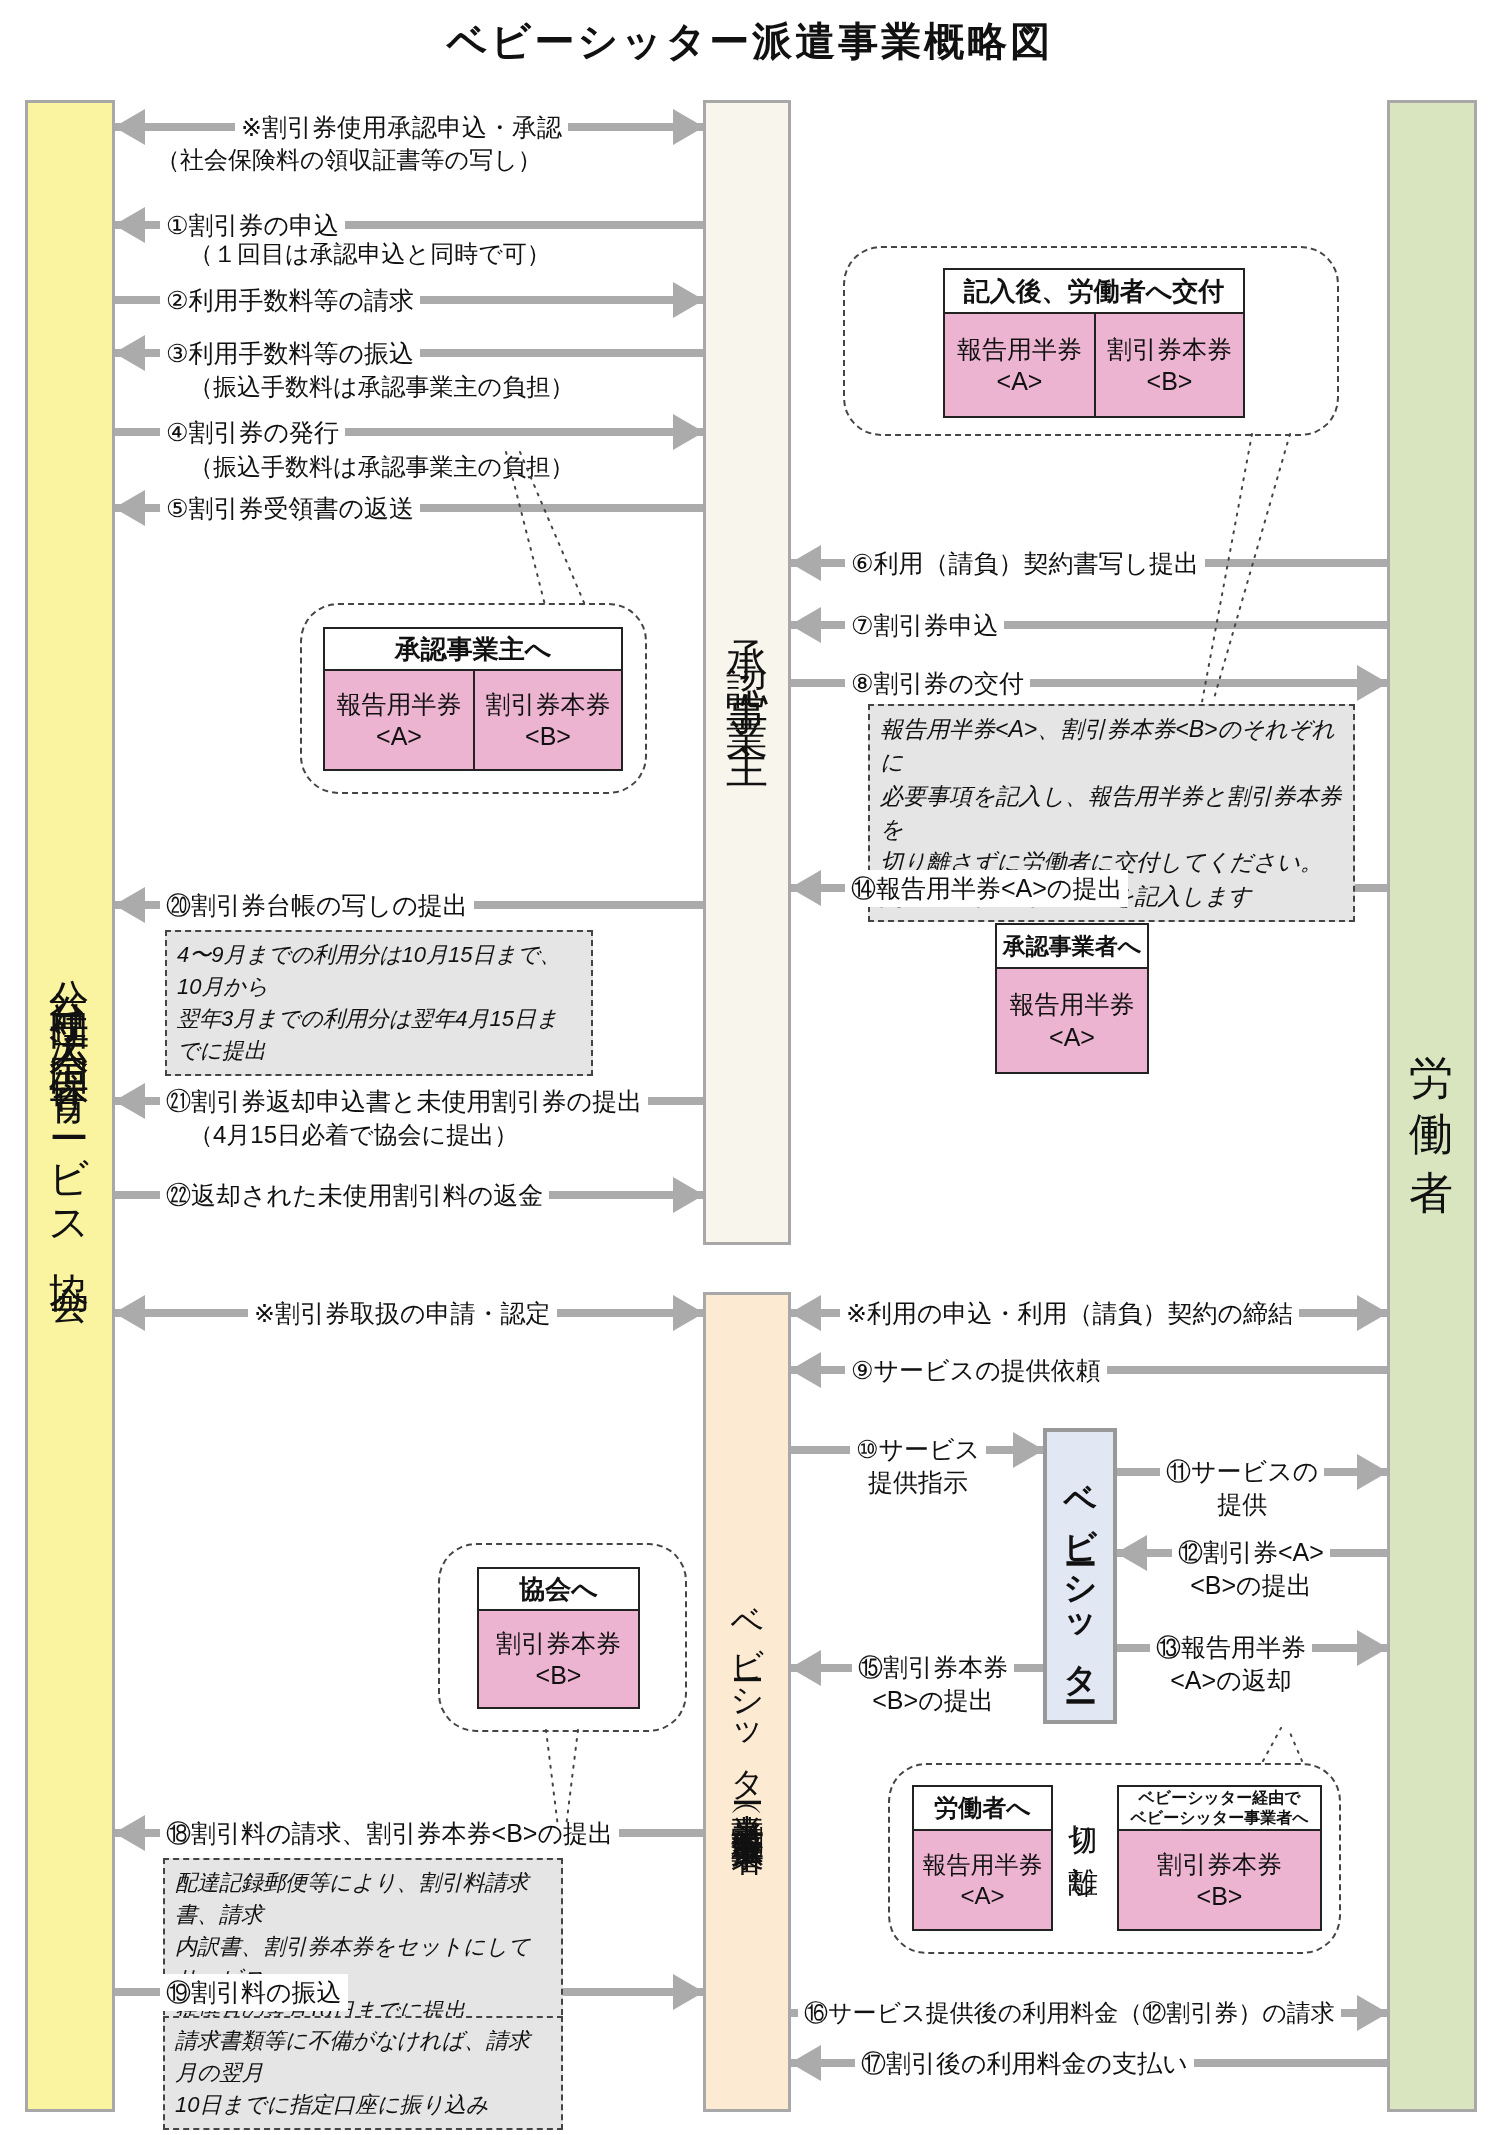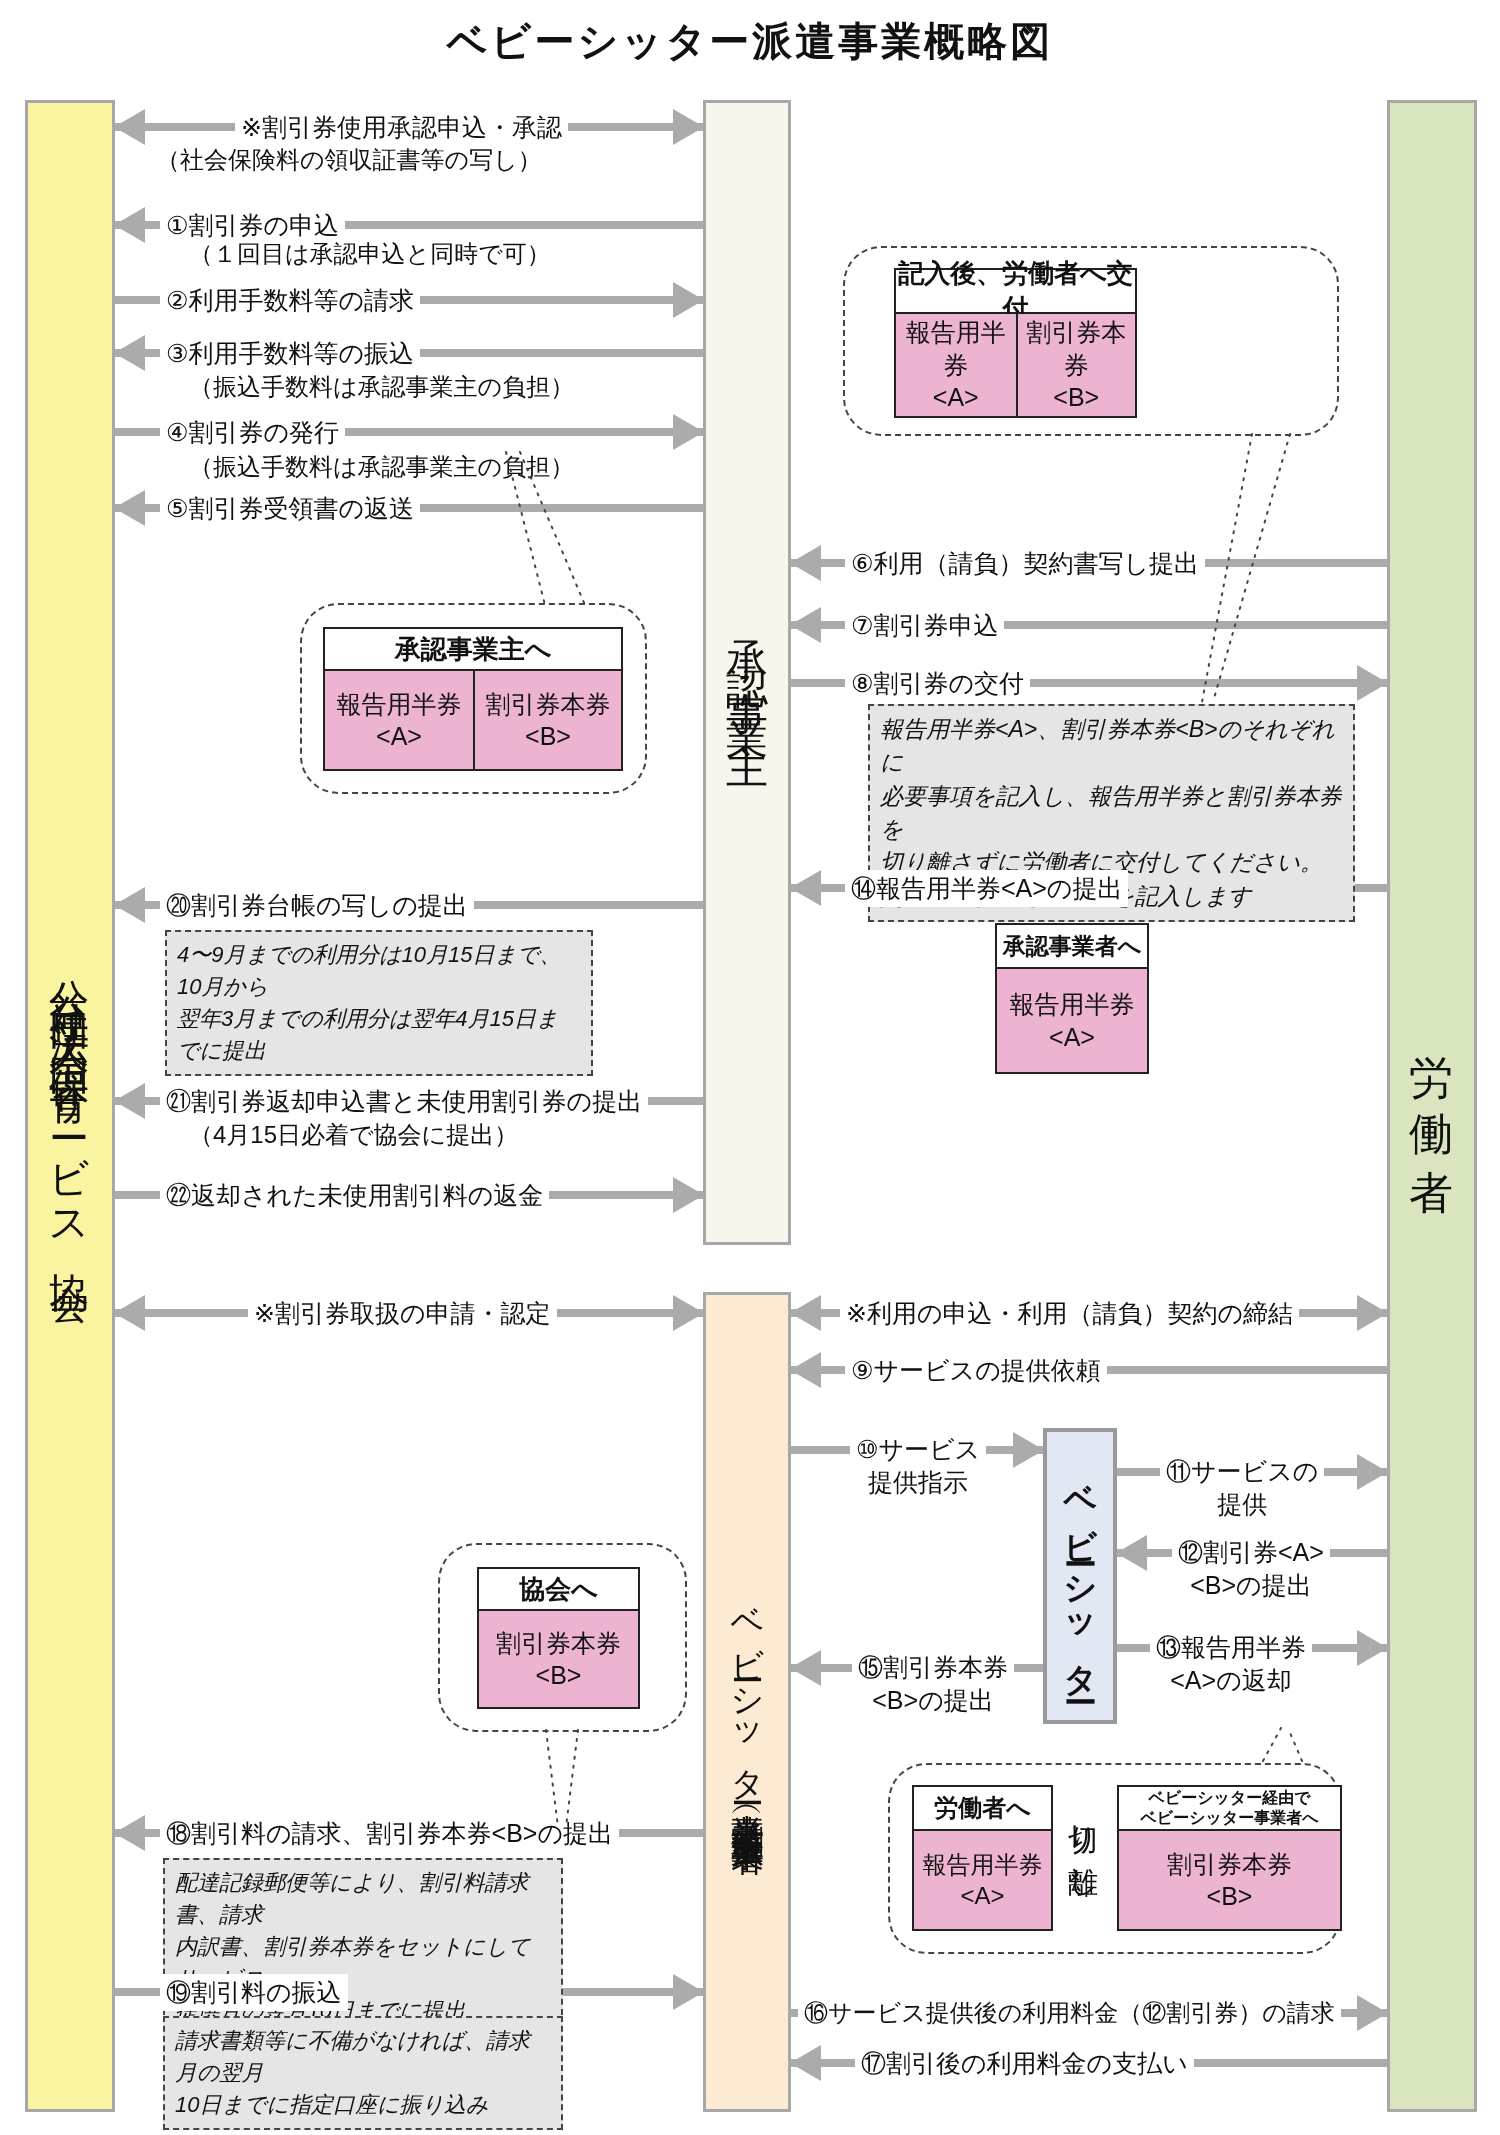--- a/index.html
+++ b/index.html
@@ -177,21 +177,21 @@
   <div class="lbl" style="left:852px;top:1649px">⑮割引券本券
 &lt;B&gt;の提出</div>
 
   <div class="arrow r" style="left:791px;top:2009px;width:596px"></div>
   <div class="lbl" style="left:798px;top:1995px;font-size:24px">⑯サービス提供後の利用料金（⑫割引券）の請求</div>
 
   <div class="arrow l" style="left:791px;top:2059px;width:596px"></div>
   <div class="lbl" style="left:855px;top:2045px">⑰割引後の利用料金の支払い</div>
 
   <div class="callout" style="left:843px;top:246px;width:492px;height:186px"></div>
-  <div class="tbox" style="left:894px;top:268px;width:243px">
+  <div class="tbox" style="left:943px;top:268px;width:302px">
     <div class="hdr" style="height:42px;font-size:26px">記入後、労働者へ交付</div>
     <div class="cells">
       <div class="cell" style="width:50%;height:102px">報告用半券
 &lt;A&gt;</div>
       <div class="cell" style="width:50%;height:102px">割引券本券
 &lt;B&gt;</div>
     </div>
   </div>
 
   <div class="callout" style="left:300px;top:603px;width:343px;height:187px"></div>
@@ -216,21 +216,21 @@
 
   <div class="callout" style="left:888px;top:1763px;width:449px;height:187px"></div>
   <div class="tbox" style="left:912px;top:1785px;width:141px">
     <div class="hdr" style="height:42px;font-size:24px">労働者へ</div>
     <div class="cells">
         <div class="cell" style="width:100%;height:98px;font-size:24px">報告用半券
 &lt;A&gt;</div>
       </div>
   </div>
   <div class="cutlabel" style="left:1062px;top:1800px;height:140px">切り離し</div>
-  <div class="tbox" style="left:1117px;top:1785px;width:225px">
+  <div class="tbox" style="left:1117px;top:1785px;width:205px">
     <div class="hdr" style="height:42px;font-size:16px;line-height:1.25">ベビーシッター経由で
 ベビーシッター事業者へ</div>
     <div class="cells">
         <div class="cell" style="width:100%;height:98px">割引券本券
 &lt;B&gt;</div>
       </div>
   </div>
 
   <svg id="pointers" width="1500" height="2135">
     <g stroke="#444" stroke-width="2" stroke-dasharray="2 7" stroke-linecap="round" fill="none">

